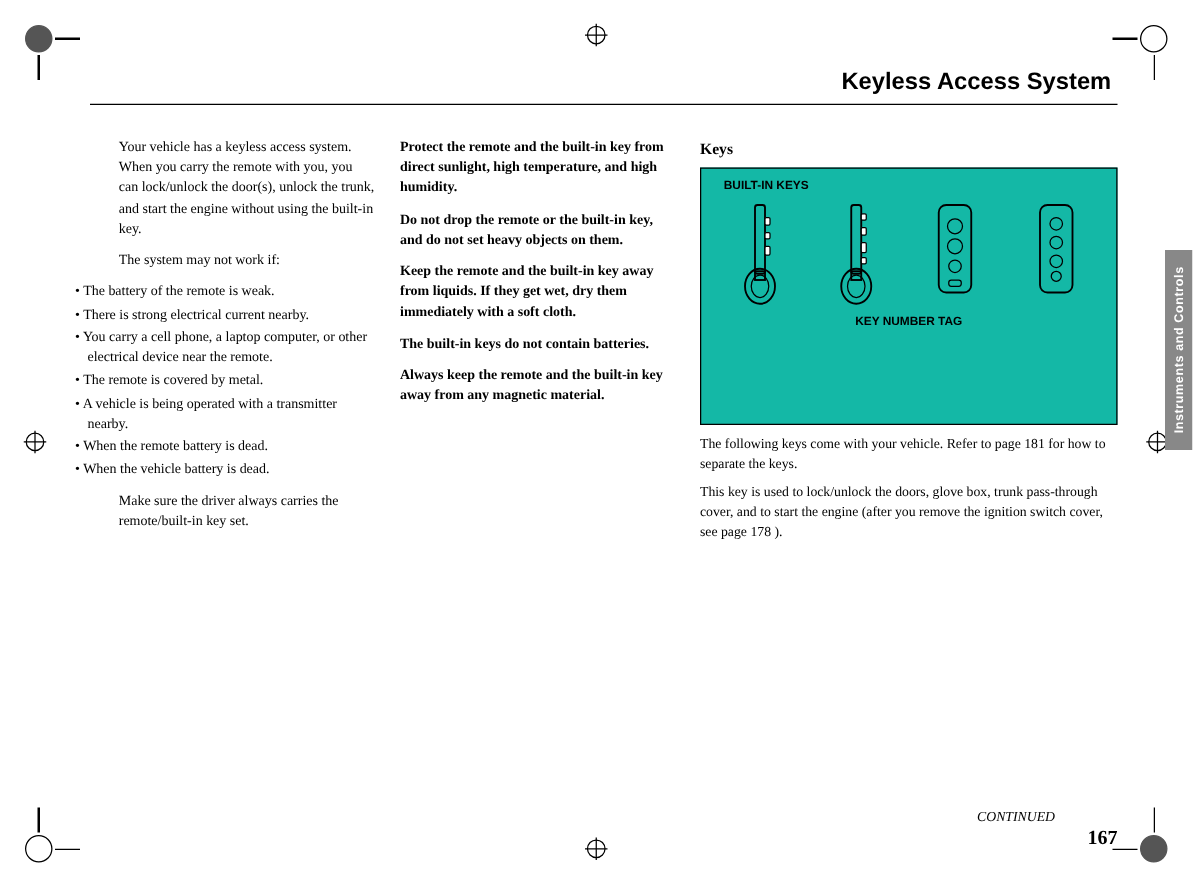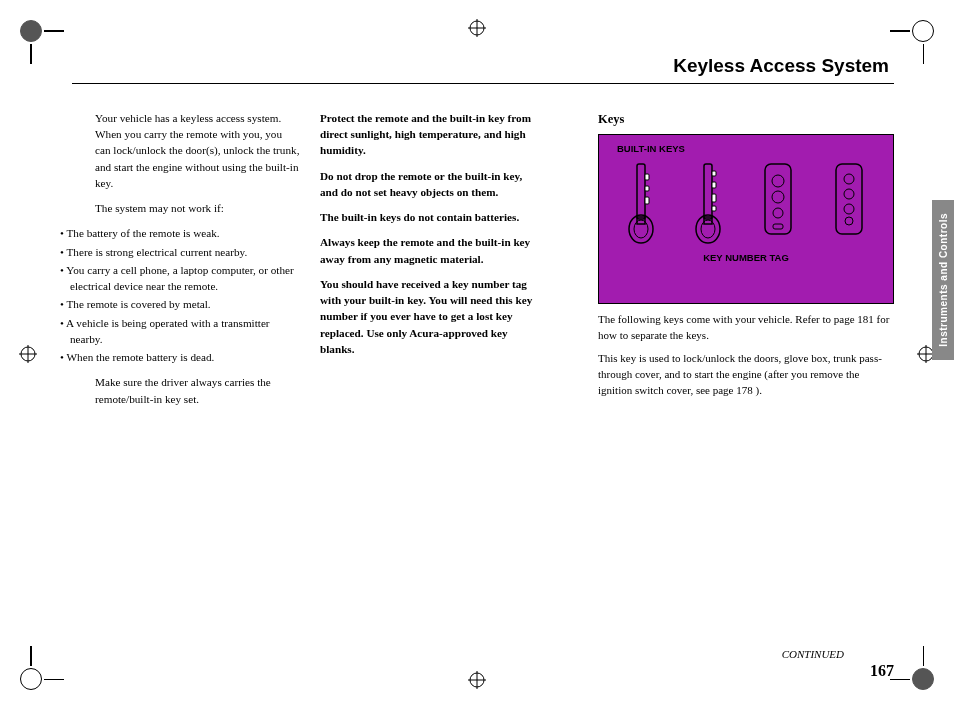--- a/index.html
+++ b/index.html
@@ -109,37 +109,36 @@
 
     .middle-column p {
       margin-bottom: 9px;
     }
 
     
     .right-column {
       flex: 1;
       font-size: 11.2px;
       line-height: 1.45;
-      margin-left: 38px;
     }
 
     .right-column .keys-heading {
       font-size: 12.5px;
       font-weight: bold;
       margin-bottom: 6px;
     }
 
     
     .keys-diagram {
       border: 1.5px solid #000;
       padding: 8px;
       margin-bottom: 8px;
       position: relative;
-      background: #a21caf;
-      height: 170px;
+      background: #14b8a6;
+      height: 206px;
     }
 
     .diagram-labels-top {
       display: flex;
       justify-content: space-between;
       font-size: 9.5px;
       font-weight: bold;
       font-family: Arial, sans-serif;
       margin-bottom: 4px;
       padding: 0 10px;
@@ -323,30 +322,31 @@
     <div class="left-column">
       <p>Your vehicle has a keyless access system. When you carry the remote with you, you can lock/unlock the door(s), unlock the trunk, and start the engine without using the built-in key.</p>
       <p>The system may not work if:</p>
       <ul>
         <li>The battery of the remote is weak.</li>
         <li>There is strong electrical current nearby.</li>
         <li>You carry a cell phone, a laptop computer, or other electrical device near the remote.</li>
         <li>The remote is covered by metal.</li>
         <li>A vehicle is being operated with a transmitter nearby.</li>
         <li>When the remote battery is dead.</li>
+        <li>When the vehicle battery is dead.</li>
       </ul>
       <p>Make sure the driver always carries the remote/built-in key set.</p>
     </div>
 
     <div class="middle-column">
       <p>Protect the remote and the built-in key from direct sunlight, high temperature, and high humidity.</p>
       <p>Do not drop the remote or the built-in key, and do not set heavy objects on them.</p>
+      <p>Keep the remote and the built-in key away from liquids. If they get wet, dry them immediately with a soft cloth.</p>
       <p>The built-in keys do not contain batteries.</p>
       <p>Always keep the remote and the built-in key away from any magnetic material.</p>
-      <p>You should have received a key number tag with your built-in key. You will need this key number if you ever have to get a lost key replaced. Use only Acura-approved key blanks.</p>
     </div>
 
     <div class="right-column">
       <div class="keys-heading">Keys</div>
 
       <div class="keys-diagram">
 
         <div class="diagram-labels-top">
           <span>BUILT-IN KEYS</span>
         </div>

